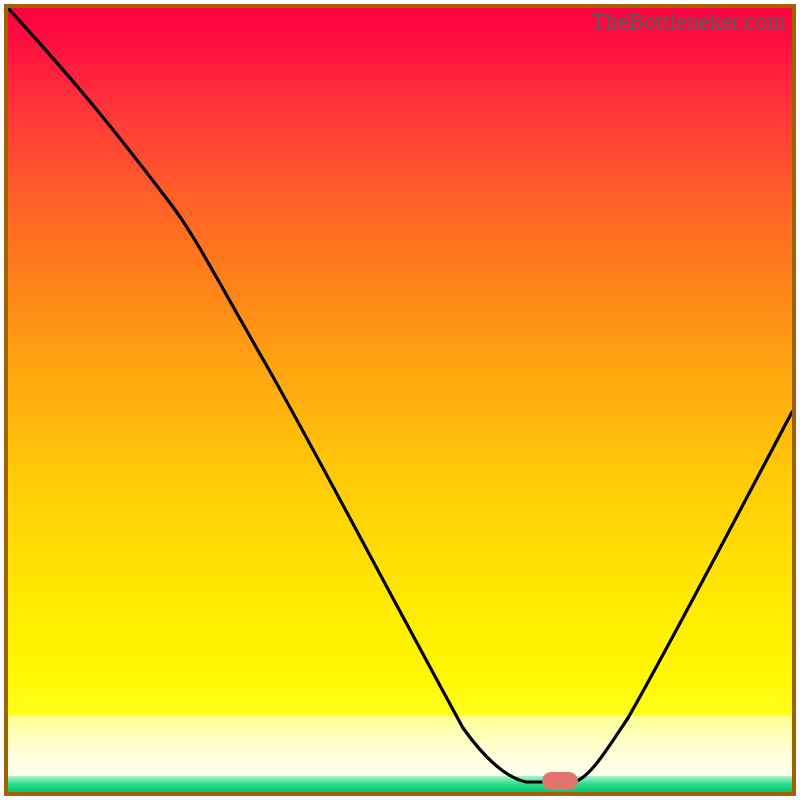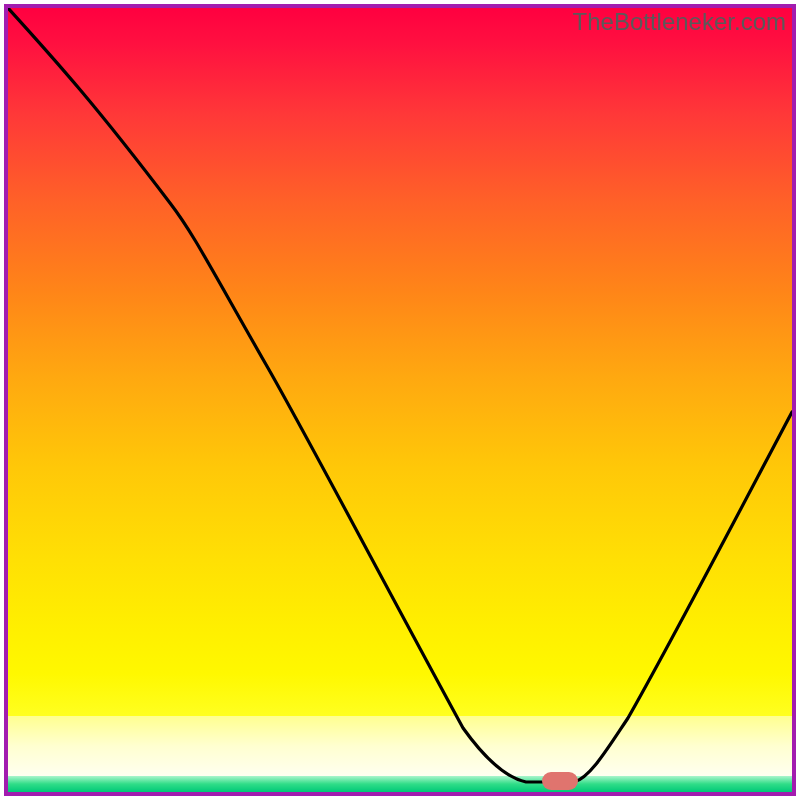--- a/index.html
+++ b/index.html
@@ -18,22 +18,23 @@
     background: #ffffff;
   }
   
   .frame {
     position: absolute;
     left: 4px;
     top: 4px;
     right: 4px;
     bottom: 4px;
     box-sizing: border-box;
-    border: 4px solid #a21caf;
+    border: 4px solid #a16207;
     overflow: hidden;
+    font-family: Liberation Serif, serif;
   }
   
   .gradient {
     position: absolute;
     left: 0; right: 0;
     top: 0;
     height: 708px; 
     background: linear-gradient(
       to bottom,
       #ff0040 0%,

